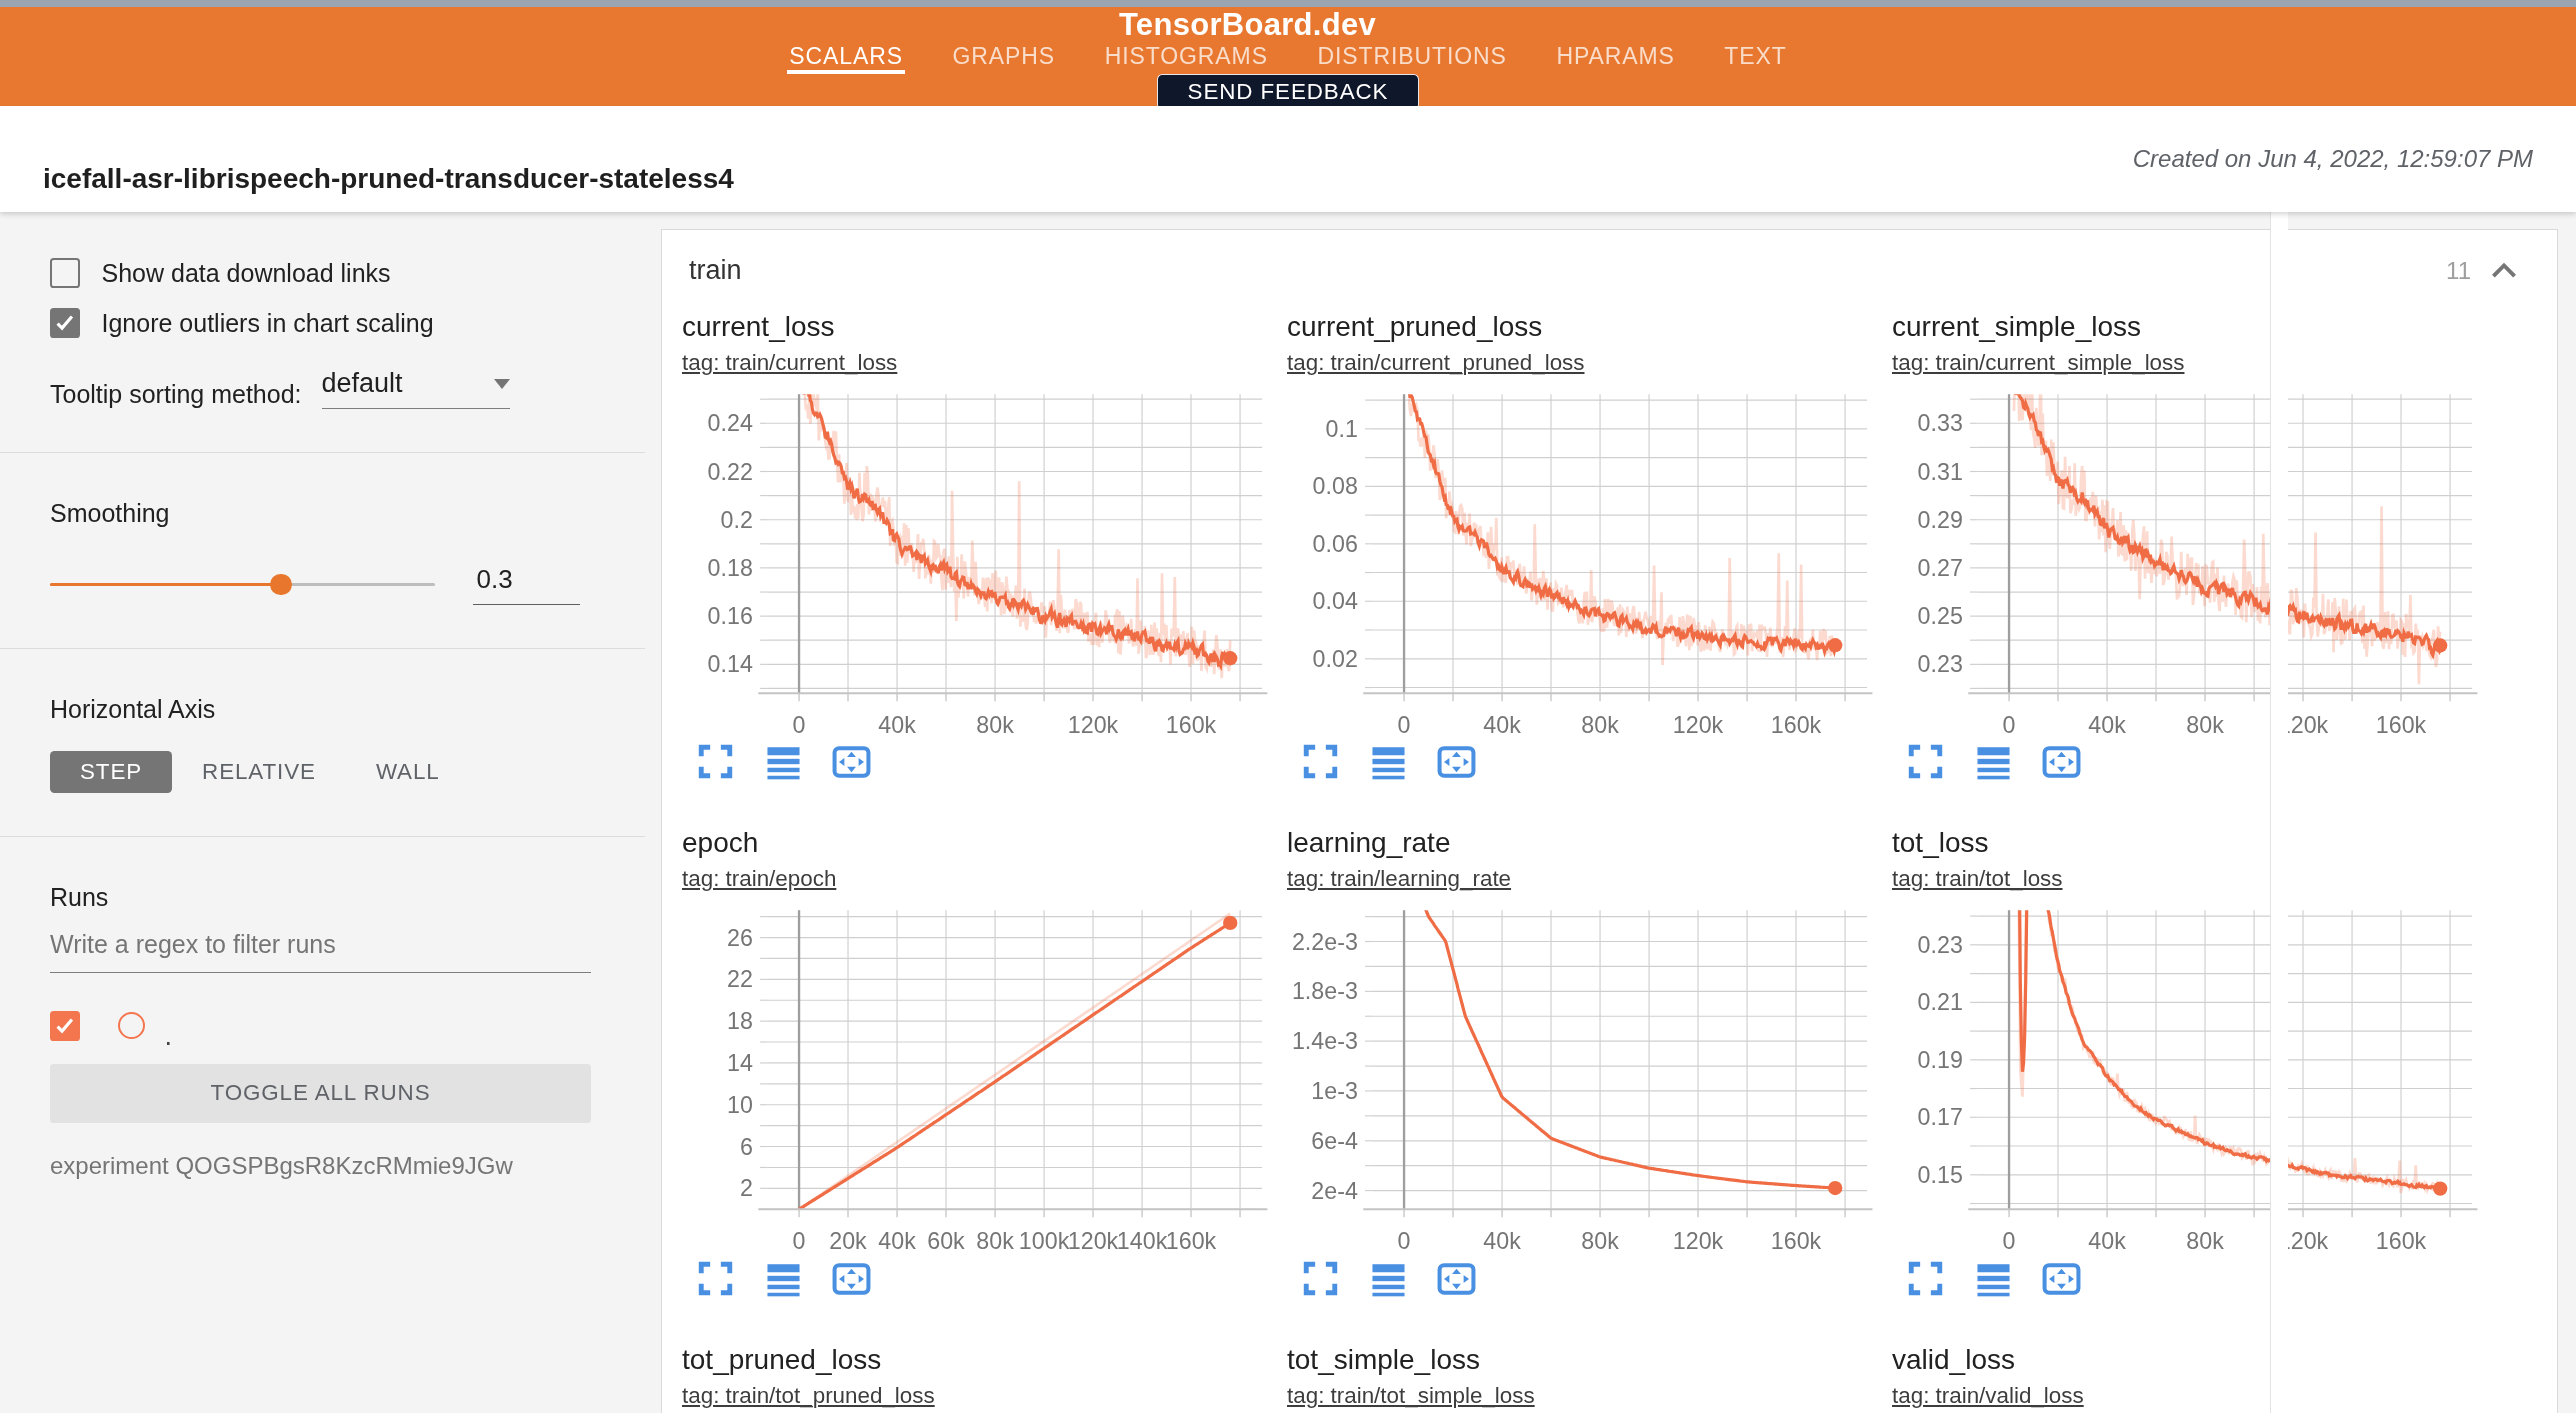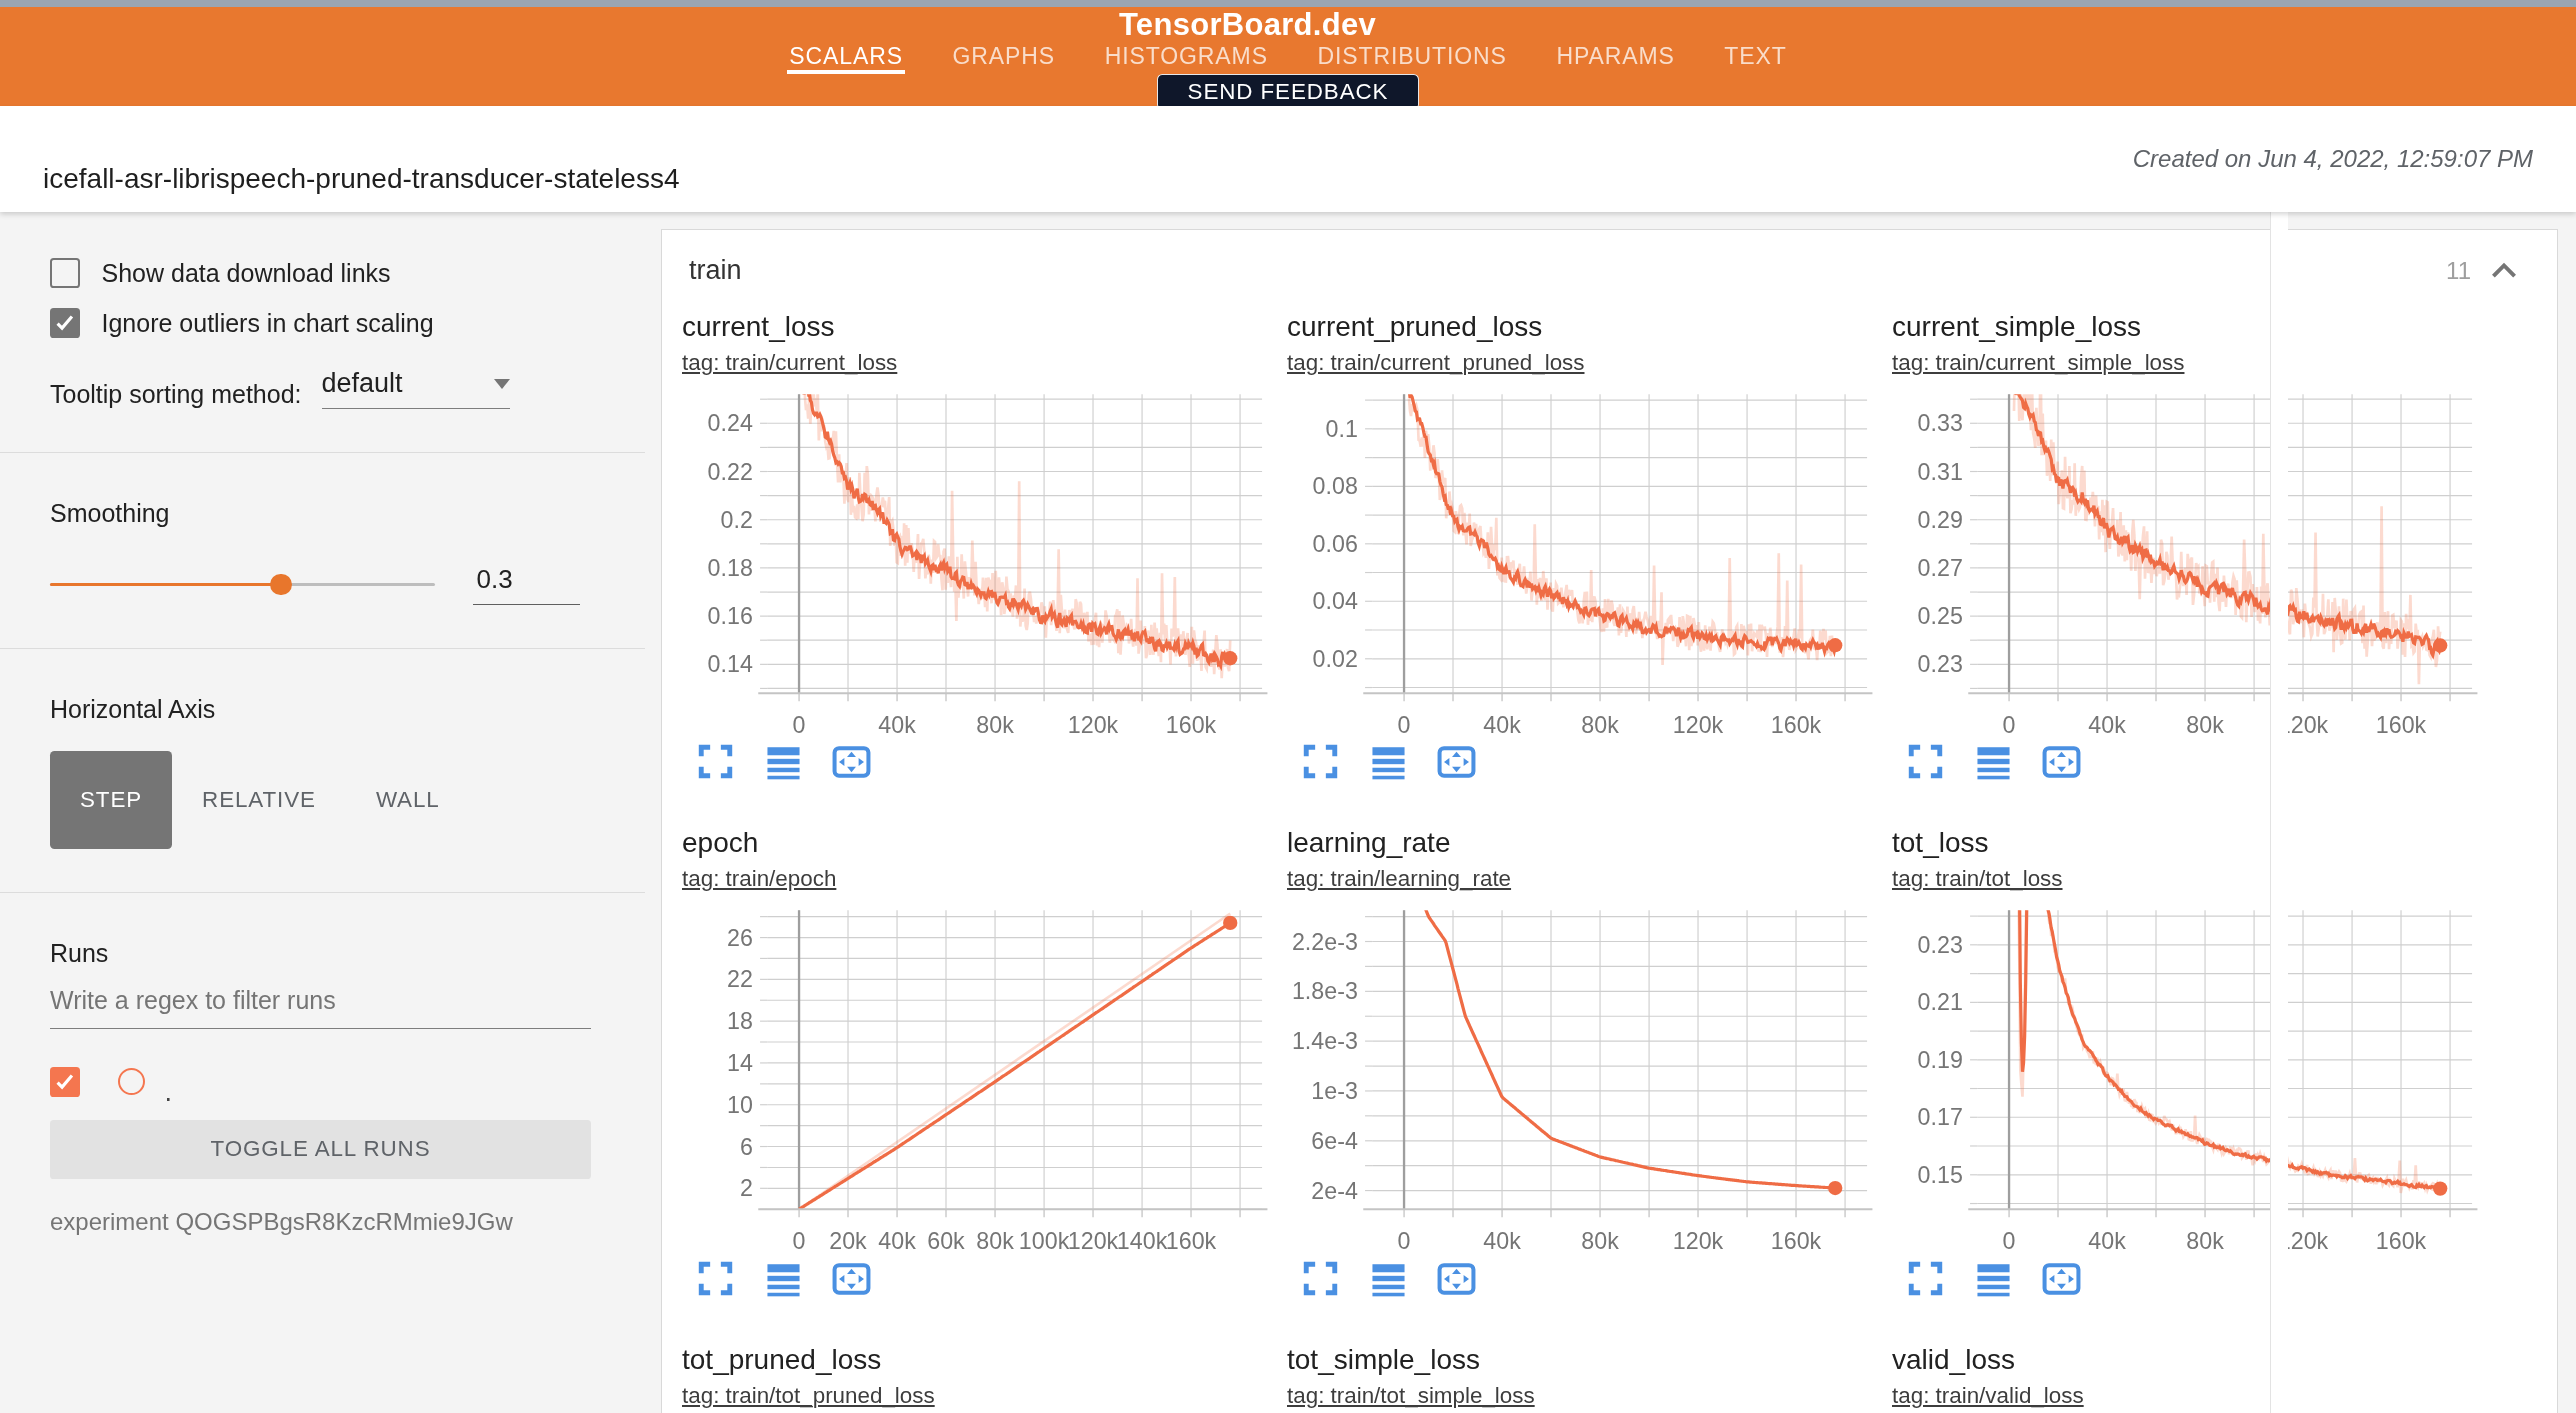--- a/index.html
+++ b/index.html
@@ -11,21 +11,21 @@
   .nav { display:flex; height:99px; align-items:stretch; }
   .tab { display:flex; align-items:center; padding:0 1.8px; margin:0 23px; color:rgba(255,255,255,0.75); font-size:23px; letter-spacing:0.9px; border-bottom:4.5px solid transparent; cursor:pointer; }
   .tab.active { color:#fff; border-bottom-color:#fff; }
   .hspacer { flex:1; }
   .feedback-btn { height:64px; padding:4px 30px; background:#0f172a; border:1.8px solid rgba(255,255,255,0.9); border-radius:5.4px; color:#fff; font-size:22.4px; letter-spacing:0.9px; display:flex; align-items:center; cursor:pointer; }
   .hicon { width:45px; height:45px; margin-left:29px; display:flex; align-items:center; justify-content:center; cursor:pointer; }
   .help-circle { width:36px; height:36px; border:2.7px solid #fff; border-radius:50%; color:#fff; font-size:24px; font-weight:bold; display:flex; align-items:center; justify-content:center; }
   .avatar { width:48px; height:48px; border-radius:50%; background:#75984d; color:#fff; font-size:25px; font-weight:bold; display:flex; align-items:center; justify-content:center; margin-left:27px; cursor:pointer; }
   
   .title-bar { position:absolute; left:0; top:106px; width:2576px; height:106px; background:#fff; box-shadow:0 2.7px 5.4px rgba(0,0,0,0.18); display:flex; align-items:center; padding:0 43px; z-index:5; }
-  .exp-title { font-size:28px; font-weight:normal; color:#1f1f1f;margin-top:40px; }
+  .exp-title { font-size:28px; font-weight:bold; color:#1f1f1f;margin-top:40px; }
   .created { margin-left:auto; font-size:24px; font-style:italic; color:#5f6368; }
   
   .content { position:absolute; left:0; top:211px; width:2288px; height:1202px; background:#f4f4f4; }
   .sidebar { position:absolute; left:0; top:0; width:645px; height:1202px; padding:47px 50px 0 50px; font-size:25px; color:#212121; }
   .cb-row { display:flex; align-items:center; margin-bottom:20px; cursor:pointer; }
   .cb { width:30px; height:30px; border-radius:3.6px; margin-right:21.5px; flex:0 0 auto; display:flex; align-items:center; justify-content:center; }
   .cb.unchecked { border:2.7px solid #757575; background:transparent; }
   .cb.checked { background:#757575; }
   .cb.orange { background:#f4764f; }
   .tooltip-row { display:flex; align-items:flex-end; margin-top:30px; }
@@ -33,21 +33,21 @@
   .dd-value { font-size:27px; color:#212121; }
   .caret { width:0; height:0; border-left:8px solid transparent; border-right:8px solid transparent; border-top:10px solid #757575; }
   .divider { height:0.9px; background:#dcdcdc; margin:43px -50px 0 -50px; }
   .section-label { margin-top:46px; font-size:25px; color:#212121; }
   .slider-row { display:flex; align-items:center; margin-top:36px; }
   .slider { position:relative; width:385px; height:3.6px; background:#bdbdbd; border-radius:1.8px; cursor:pointer; }
   .slider-fill { position:absolute; left:0; top:0; height:3.6px; width:60%; background:#e8762c; border-radius:1.8px; }
   .slider-thumb { position:absolute; left:calc(60% - 10.7px); top:-9px; width:21.5px; height:21.5px; border-radius:50%; background:#e8762c; cursor:pointer; }
   .slider-value { margin-left:38px; width:107px; border-bottom:1.8px solid #5f5f5f; font-size:26px; padding:0 3.6px 9px 3.6px; }
   .seg-row { display:flex; align-items:center; margin-top:27px; }
-  .seg { font-size:22.4px; letter-spacing:0.9px; color:#5f6368; padding:36px 30px; border-radius:4.5px; cursor:pointer; }
+  .seg { font-size:22.4px; letter-spacing:0.9px; color:#5f6368; padding:8px 30px; border-radius:4.5px; cursor:pointer; }
   .seg.active { background:#757575; color:#fff; }
   .regex-input { margin-top:13px; width:541px; border:none; outline:none; background:transparent; border-bottom:1.8px solid #7d7d7d; font-size:25px; padding:5.4px 0 12.5px 0; color:#212121; font-family:inherit; }
   .regex-input::placeholder { color:#757575; opacity:1; }
   .run-row { display:flex; align-items:center; margin-top:38px; }
   .run-circle { width:27px; height:27px; border:2.7px solid #f4764f; border-radius:50%; margin-left:16px; }
   .run-dot { margin-left:20px; font-size:27px; color:#424242; line-height:9px; align-self:flex-end; }
   .toggle-btn { margin-top:23px; width:541px; height:59px; background:#e2e2e2; border:none; border-radius:3.6px; color:#5f6368; font-size:22.4px; letter-spacing:0.9px; cursor:pointer; font-family:inherit; }
   .experiment { margin-top:29px; font-size:24px; color:#757575; }
   
   .main-card { position:absolute; left:661px; top:18px; width:1897px; height:1397px; background:#fff; border:0.9px solid #d9d9d9; }

